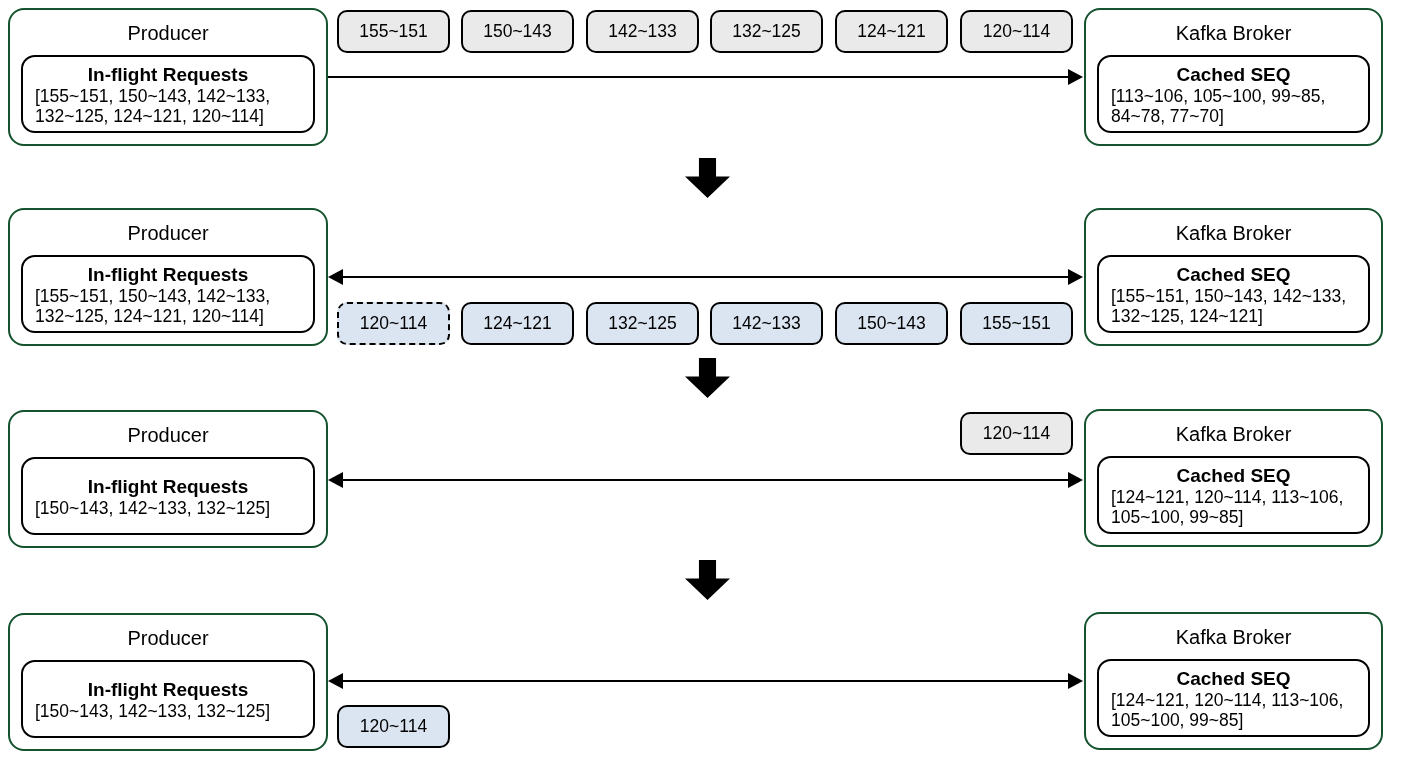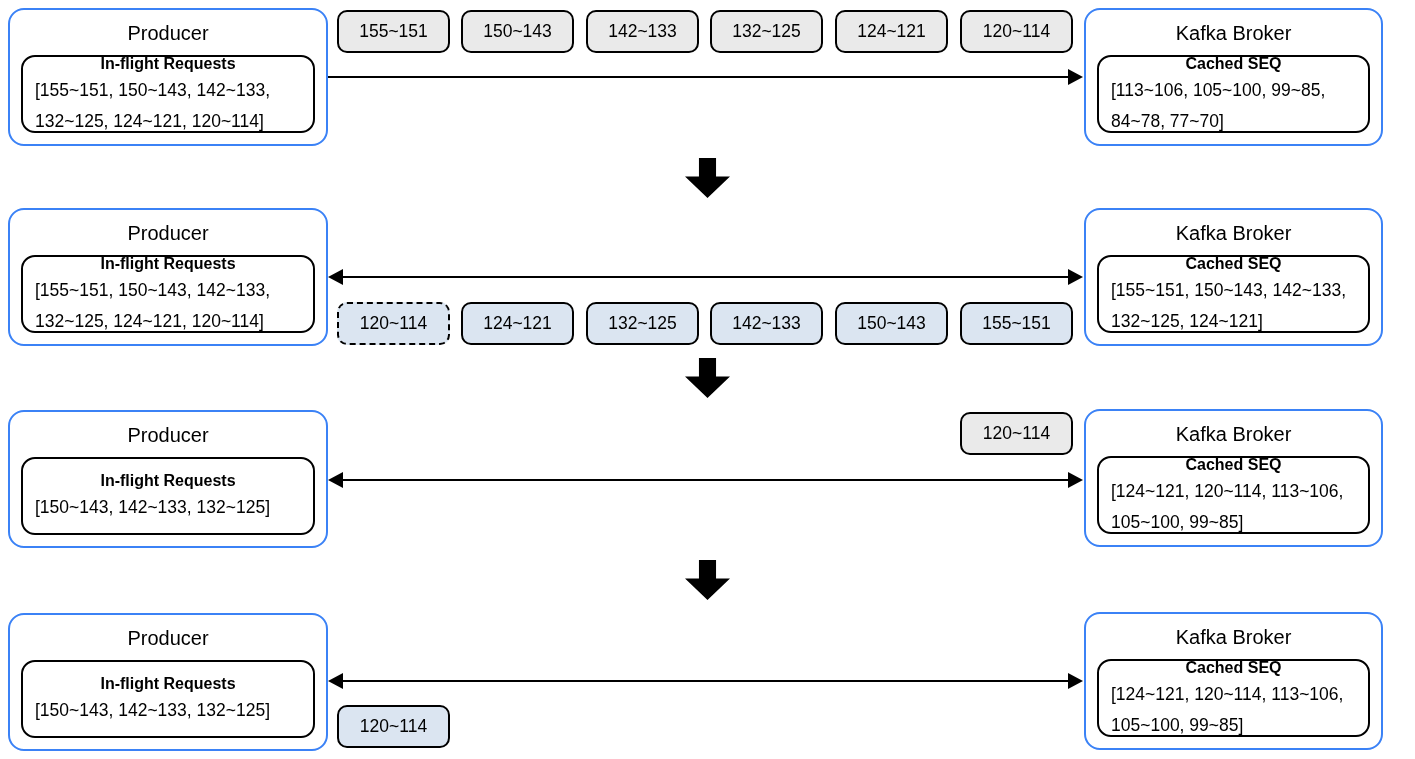--- a/index.html
+++ b/index.html
@@ -9,21 +9,21 @@
     height: 759px;
     background: #ffffff;
     font-family: "Liberation Sans", sans-serif;
     color: #000000;
     overflow: hidden;
   }
   .outer-box {
     position: absolute;
     width: 320px;
     height: 138px;
-    border: 2px solid #3b82f6;
+    border: 2px solid #14532d;
     border-radius: 16px;
     background: #fff;
     box-sizing: border-box;
   }
   .outer-box.broker { left: 1084px; width: 299px; }
   .outer-box.producer { left: 8px; }
   .box-title {
     text-align: center;
     font-size: 20px;
     line-height: 24px;
@@ -40,26 +40,26 @@
     background: #fff;
     box-sizing: border-box;
     display: flex;
     flex-direction: column;
     justify-content: center;
     padding: 2px 12px;
   }
   .inner-title {
     text-align: center;
     font-weight: bold;
-    font-size: 16px;
+    font-size: 19px;
     line-height: 23px;
   }
   .inner-list {
     font-size: 17.5px;
-    line-height: 31px;
+    line-height: 20px;
     white-space: pre-line;
     text-align: left;
   }
   .chip {
     position: absolute;
     width: 113px;
     height: 43px;
     border: 2px solid #000;
     border-radius: 10px;
     box-sizing: border-box;

